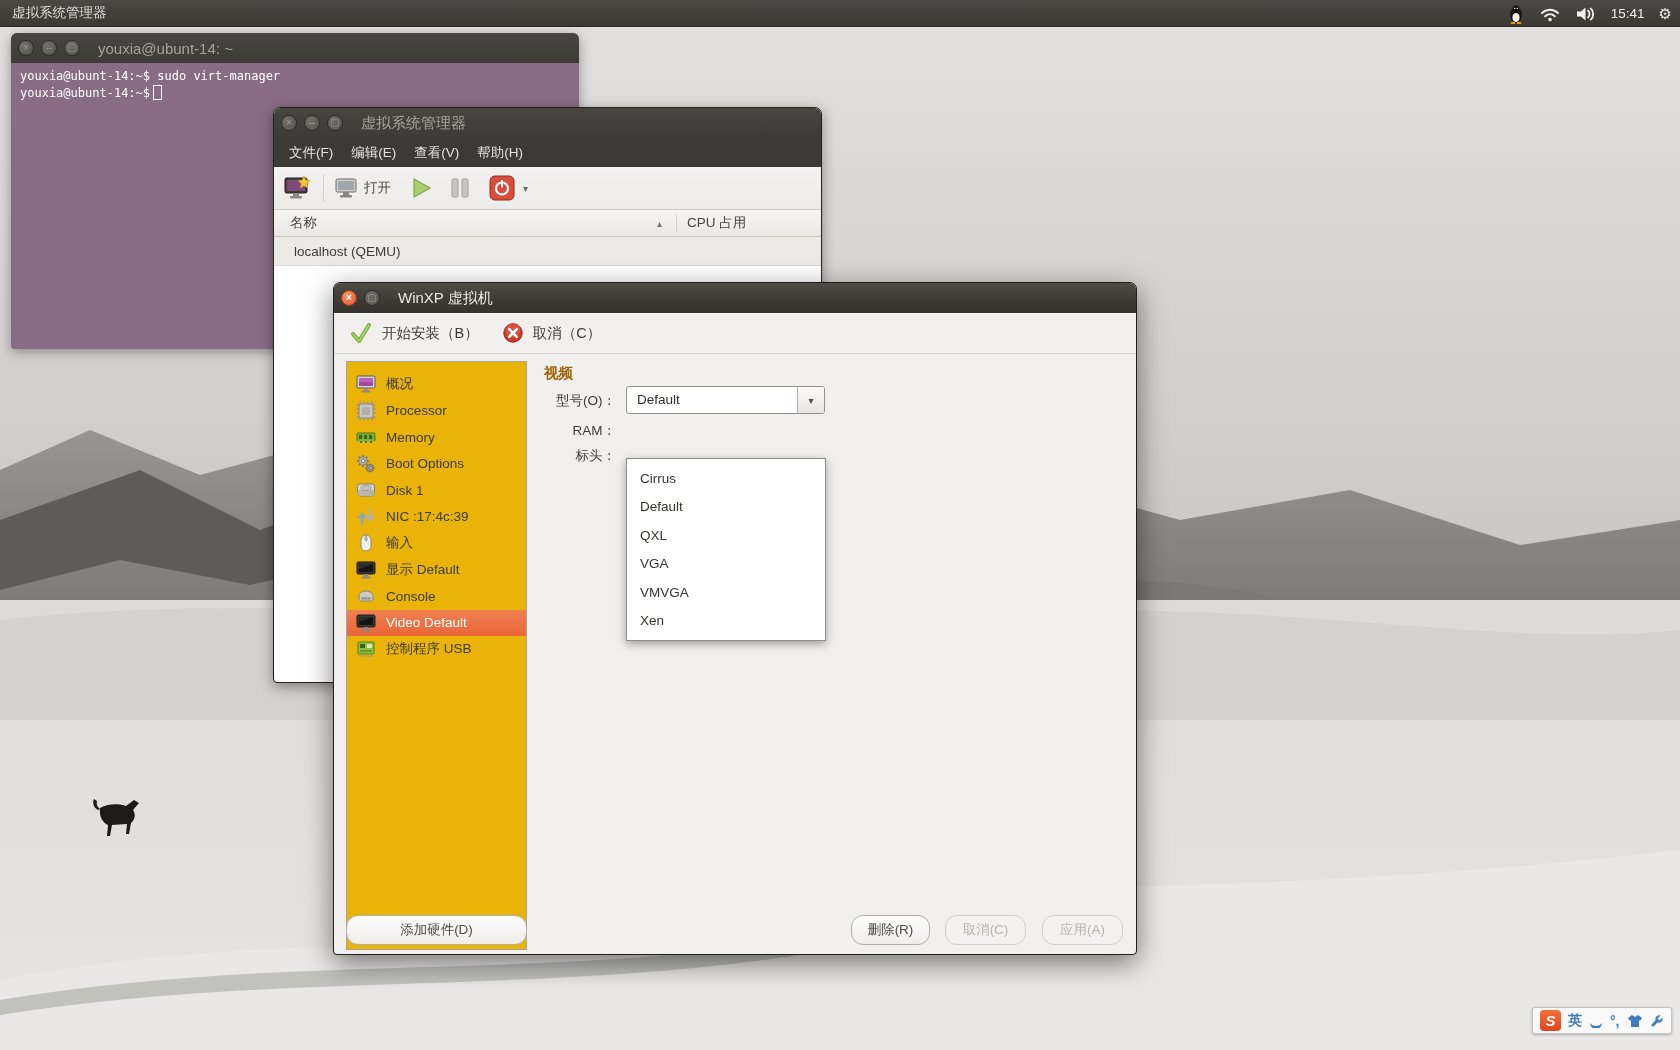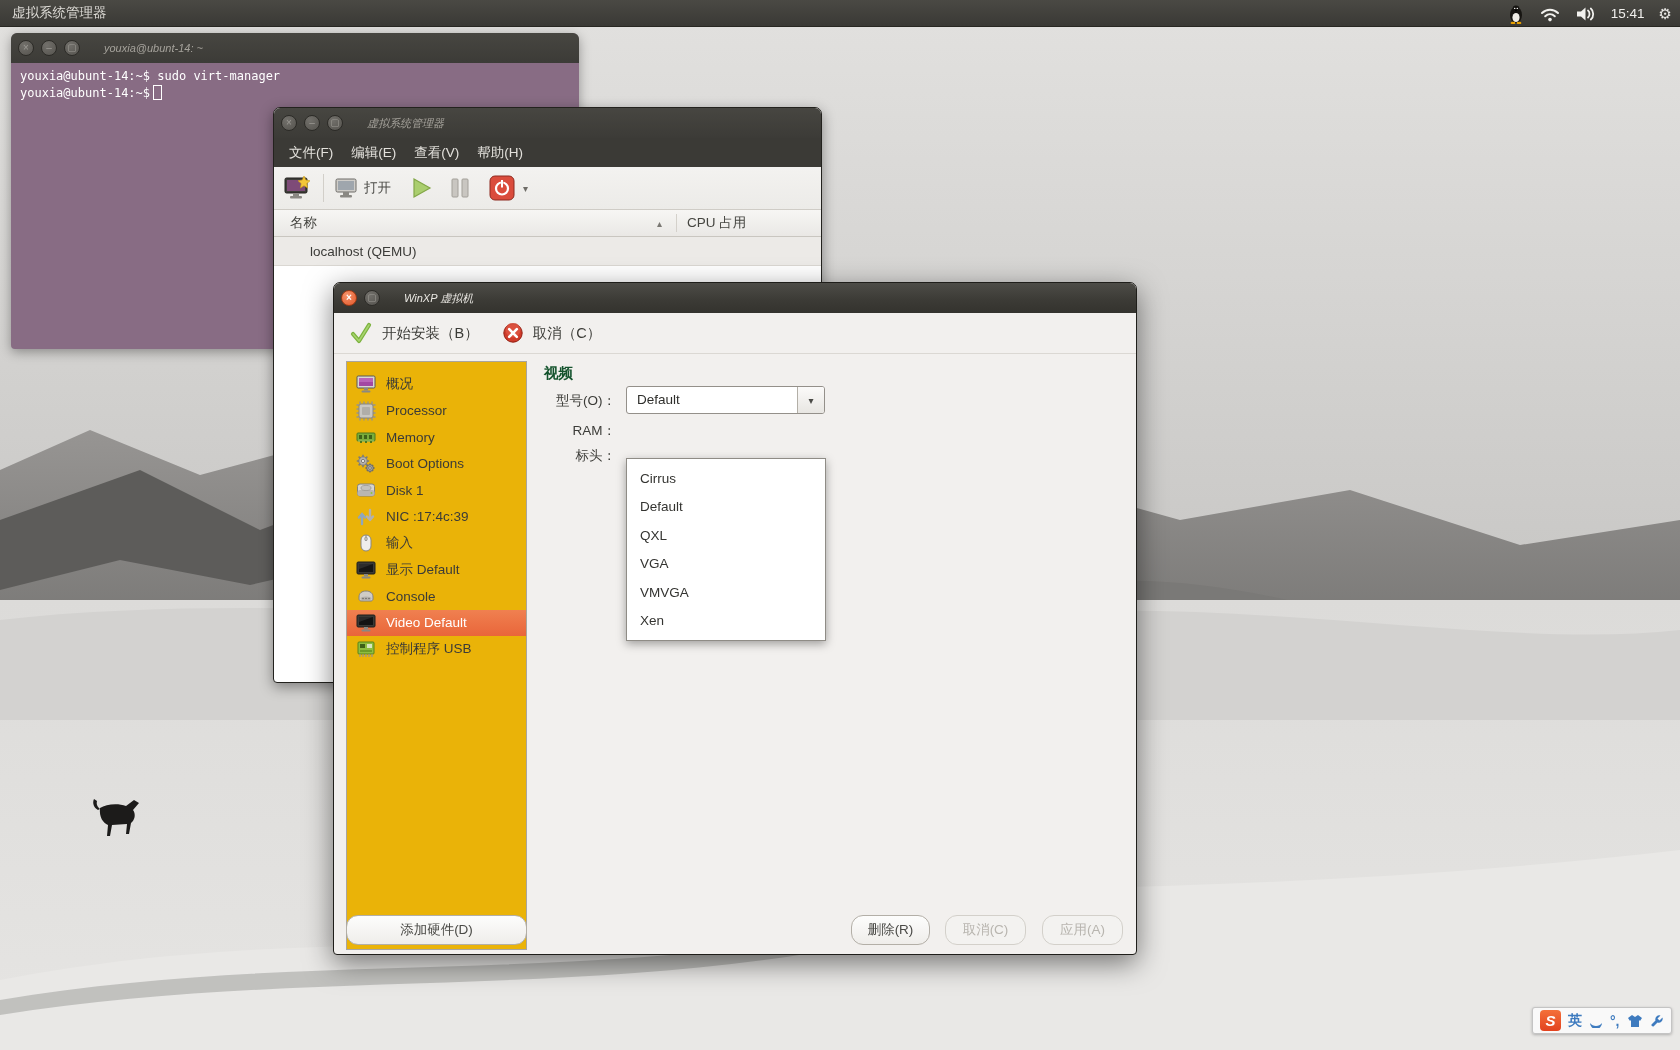--- a/index.html
+++ b/index.html
@@ -21,21 +21,21 @@
   
   .window { position:absolute; border-radius:7px 7px 4px 4px; }
   .titlebar { height:30px; border-radius:6px 6px 0 0; position:relative;
     display:flex; align-items:center; }
   .titlebar.focused { background:linear-gradient(#4d4c47,#3b3a35 60%,#34332e); }
   .titlebar.unfocused { background:linear-gradient(#474641,#3c3b37); }
   .wbtn { width:16px; height:16px; border-radius:50%; margin-left:7px;
     display:flex; align-items:center; justify-content:center; font-size:10px; line-height:1; }
   .wbtn.gray { background:radial-gradient(circle at 35% 30%, #72706b, #55534e); border:1px solid #2c2b27; color:#9b9993; }
   .wbtn.orange { background:radial-gradient(circle at 35% 30%, #f6936b, #e2582a); border:1px solid #9c3a15; color:#fff; font-weight:bold; }
-  .wtitle { font-size:11px; margin-left:24px;font-style:italic; }
+  .wtitle { font-size:15px; margin-left:18px; }
   .wtitle.dim { color:#a5a29b; }
   .wtitle.lit { color:#e9e7e2; }
 
   
   .terminal { left:11px; top:33px; width:568px; height:316px; z-index:10;
     box-shadow:0 3px 12px rgba(0,0,0,.35); background:#886c84; }
   .terminal .body { padding:5px 9px; font-family:"DejaVu Sans Mono","Liberation Mono",monospace;
     font-size:12px; color:#ffffff; line-height:17px; }
   .cursor { display:inline-block; width:9px; height:15px; border:1.5px solid #fff; vertical-align:-3px; margin-left:3px; }
 
@@ -49,41 +49,41 @@
   .tb-sep { width:1px; height:28px; background:#d2cfc9; margin:0 10px 0 12px; }
   .tb-label { font-size:13.5px; color:#4a4a46; margin-left:6px; }
   .tb-caret { font-size:10px; color:#6e6c67; margin-left:8px; }
   .hdr { height:27px; display:flex; background:linear-gradient(#f7f6f4,#eae8e5);
     border-bottom:1px solid #c9c6c0; font-size:13.5px; color:#454540;align-items:center; }
   .hdr .c1 { width:403px; display:flex; align-items:center; padding-left:16px; position:relative;
     border-right:1px solid #d4d1cb; }
   .hdr .sort { position:absolute; right:14px; font-size:10px; color:#7a7873; }
   .hdr .c2 { flex:1; display:flex; align-items:center; padding-left:10px; }
   .vm-row { height:29px; background:#eceae7; border-bottom:1px solid #dad7d2;
-    display:flex; align-items:center; padding-left:36px; font-size:13.5px; color:#3b3b38; }
+    display:flex; align-items:center; padding-left:20px; font-size:13.5px; color:#3b3b38; }
 
   
   .dialog { left:333px; top:282px; width:804px; height:673px; z-index:30;
     background:#f2f0ee; box-shadow:0 8px 28px rgba(0,0,0,.5); border:1px solid #1f1e1a; }
   .dlg-toolbar { height:41px; display:flex; align-items:center; padding-left:16px;
     border-bottom:1px solid #dbd8d3; }
   .dlg-tb-label { font-size:14.5px; color:#3c3c38; margin:0 24px 0 10px; }
   .hw-list { position:absolute; left:12px; top:78px; width:181px; height:589px;
     background:#eab308; border:1px solid #a9a59e; padding-top:9px; }
   .hw-item { height:26.5px; display:flex; align-items:center; padding-left:8px; gap:9px;
     font-size:13.5px; color:#3b3b38; }
   .hw-item.selected { background:linear-gradient(#f08050,#e9663a); color:#fff; }
   .hw-item .ic { width:22px; height:22px; display:flex; align-items:center; justify-content:center; }
 
   .btn { position:absolute; height:30px; border:1px solid #b3afa7; border-radius:12px;
     background:linear-gradient(#fdfdfc,#efedea); font-size:13.5px; color:#4a4a46;
     display:flex; align-items:center; justify-content:center; font-family:inherit; }
   .btn.disabled { color:#b8b5af; background:#f3f2f0; border-color:#d3d0ca; }
 
-  .vid-head { position:absolute; left:210px; top:81px; font-size:14.5px; font-weight:bold; color:#14532d; }
+  .vid-head { position:absolute; left:210px; top:81px; font-size:14.5px; font-weight:bold; color:#a16207; }
   .fld-label { position:absolute; font-size:13.5px; color:#3c3c38; text-align:right; width:132px; }
   .combo { position:absolute; left:292px; top:103px; width:199px; height:28px;
     background:#fff; border:1px solid #94908a; border-radius:3px; }
   .combo .val { position:absolute; left:10px; top:0; line-height:26px; font-size:13.5px; color:#2e2e2b; }
   .combo .cbtn { position:absolute; right:0; top:0; width:27px; height:26px;
     background:linear-gradient(#fbfaf9,#e8e6e2); border-left:1px solid #b3afa7; border-radius:0 2px 2px 0;
     display:flex; align-items:center; justify-content:center; font-size:10px; color:#4a4a46; }
   .dropdown { position:absolute; left:292px; top:131px; width:200px; height:183px;
     background:#fff; border:1px solid #8f8c86; box-shadow:0 3px 9px rgba(0,0,0,.35); padding-top:5px;margin-top:44px; }
   .dd-opt { height:28.5px; display:flex; align-items:center; padding-left:13px;

